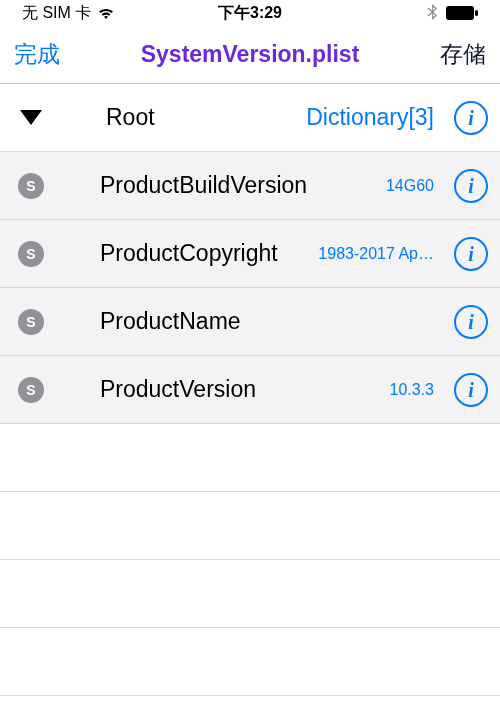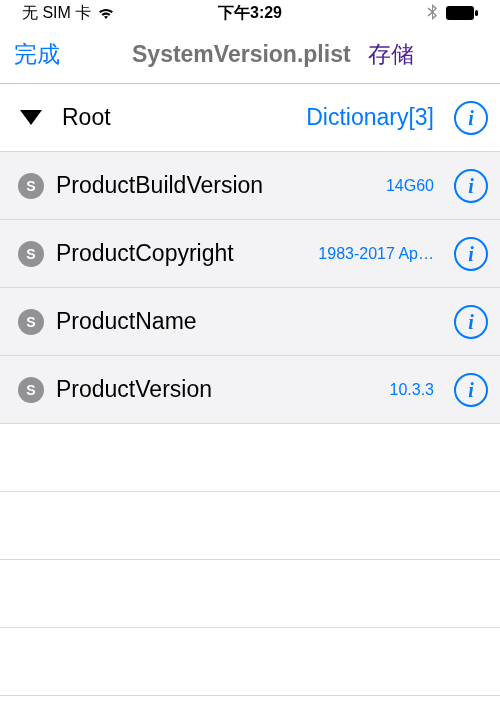--- a/index.html
+++ b/index.html
@@ -26,22 +26,22 @@
     .battery { display: inline-flex; align-items: center; }
 
     .nav-bar {
       height: 58px;
       display: flex;
       align-items: center;
       padding: 0 14px;
       border-bottom: 1px solid #c8c7cc;
     }
     .nav-left { flex: 1; color: #007aff; font-size: 23px; text-align: left; }
-    .nav-title { flex: 2; font-size: 23px; font-weight: 700; color: #737373; white-space: nowrap; }
-    .nav-right { flex: 1; color: #4c1d95; font-size: 23px; }
+    .nav-title { flex: 2; text-align: center; font-size: 23px; font-weight: 700; color: #6d28d9; white-space: nowrap; }
+    .nav-right { flex: 1; color: #0f172a; font-size: 23px; text-align: right; }
 
     .list { }
     .row {
       display: flex;
       align-items: center;
       height: 68px;
       padding: 0 12px 0 18px;
       border-bottom: 1px solid #d9d9dd;
       gap: 12px;
     }
@@ -62,20 +62,21 @@
       color: #fff;
       display: flex; align-items: center; justify-content: center;
       font-size: 14px; font-weight: 600;
       flex-shrink: 0;
     }
     .key {
       font-size: 23px;
       color: #000;
       flex-shrink: 0;
       white-space: nowrap;
+      margin-left: 44px;
     }
     .spacer { flex: 1; min-width: 4px; }
     .value {
       font-size: 16px;
       color: #007aff;
       white-space: nowrap;
       overflow: hidden;
       text-overflow: ellipsis;
       max-width: 210px;
       text-align: right;

